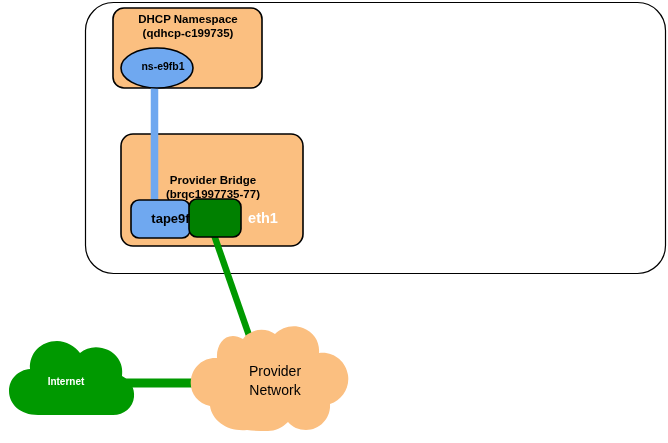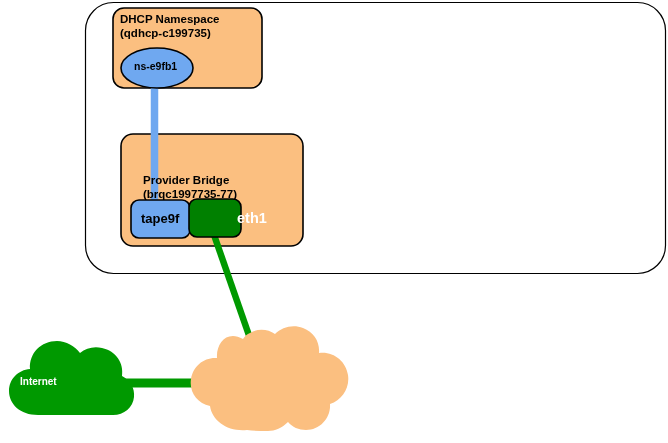--- a/index.html
+++ b/index.html
@@ -22,20 +22,21 @@
     height: 443px;
   }
   .svg-layer {
     position: absolute;
     left: 0; top: 0;
     width: 668px;
     height: 443px;
   }
   .node-label {
     position: absolute;
+    text-align: center;
     color: #000000;
     line-height: 1.22;
     white-space: nowrap;
     pointer-events: none;
   }
   
   #controller-title {
     left: 337px;
     top: 12px;
     font-size: 15px;
@@ -59,21 +60,20 @@
     font-weight: bold;
     margin-top: 48px;
   }
   
   #ns-port-label {
     left: 122px;
     top: 60px;
     width: 82px;
     font-size: 10.5px;
     font-weight: bold;
-    padding-left: 12px;
   }
   
   #tap-port-label {
     left: 141px;
     top: 211px;
     width: 59px;
     font-size: 13px;
     font-weight: bold;
   }
   #eth-port-label {
@@ -180,14 +180,18 @@
     <div>Provider Bridge</div>
     <div>(brqc1997735-77)</div>
   </div>
 
   <div class="node-label" id="tap-port-label">tape9f</div>
 
   <div class="node-label" id="eth-port-label">eth1</div>
 
   <div class="node-label" id="internet-label">Internet</div>
 
+  <div class="node-label" id="provider-network-label">
+    <div>Provider</div>
+    <div>Network</div>
+  </div>
 
 </div>
 
 </body></html>

